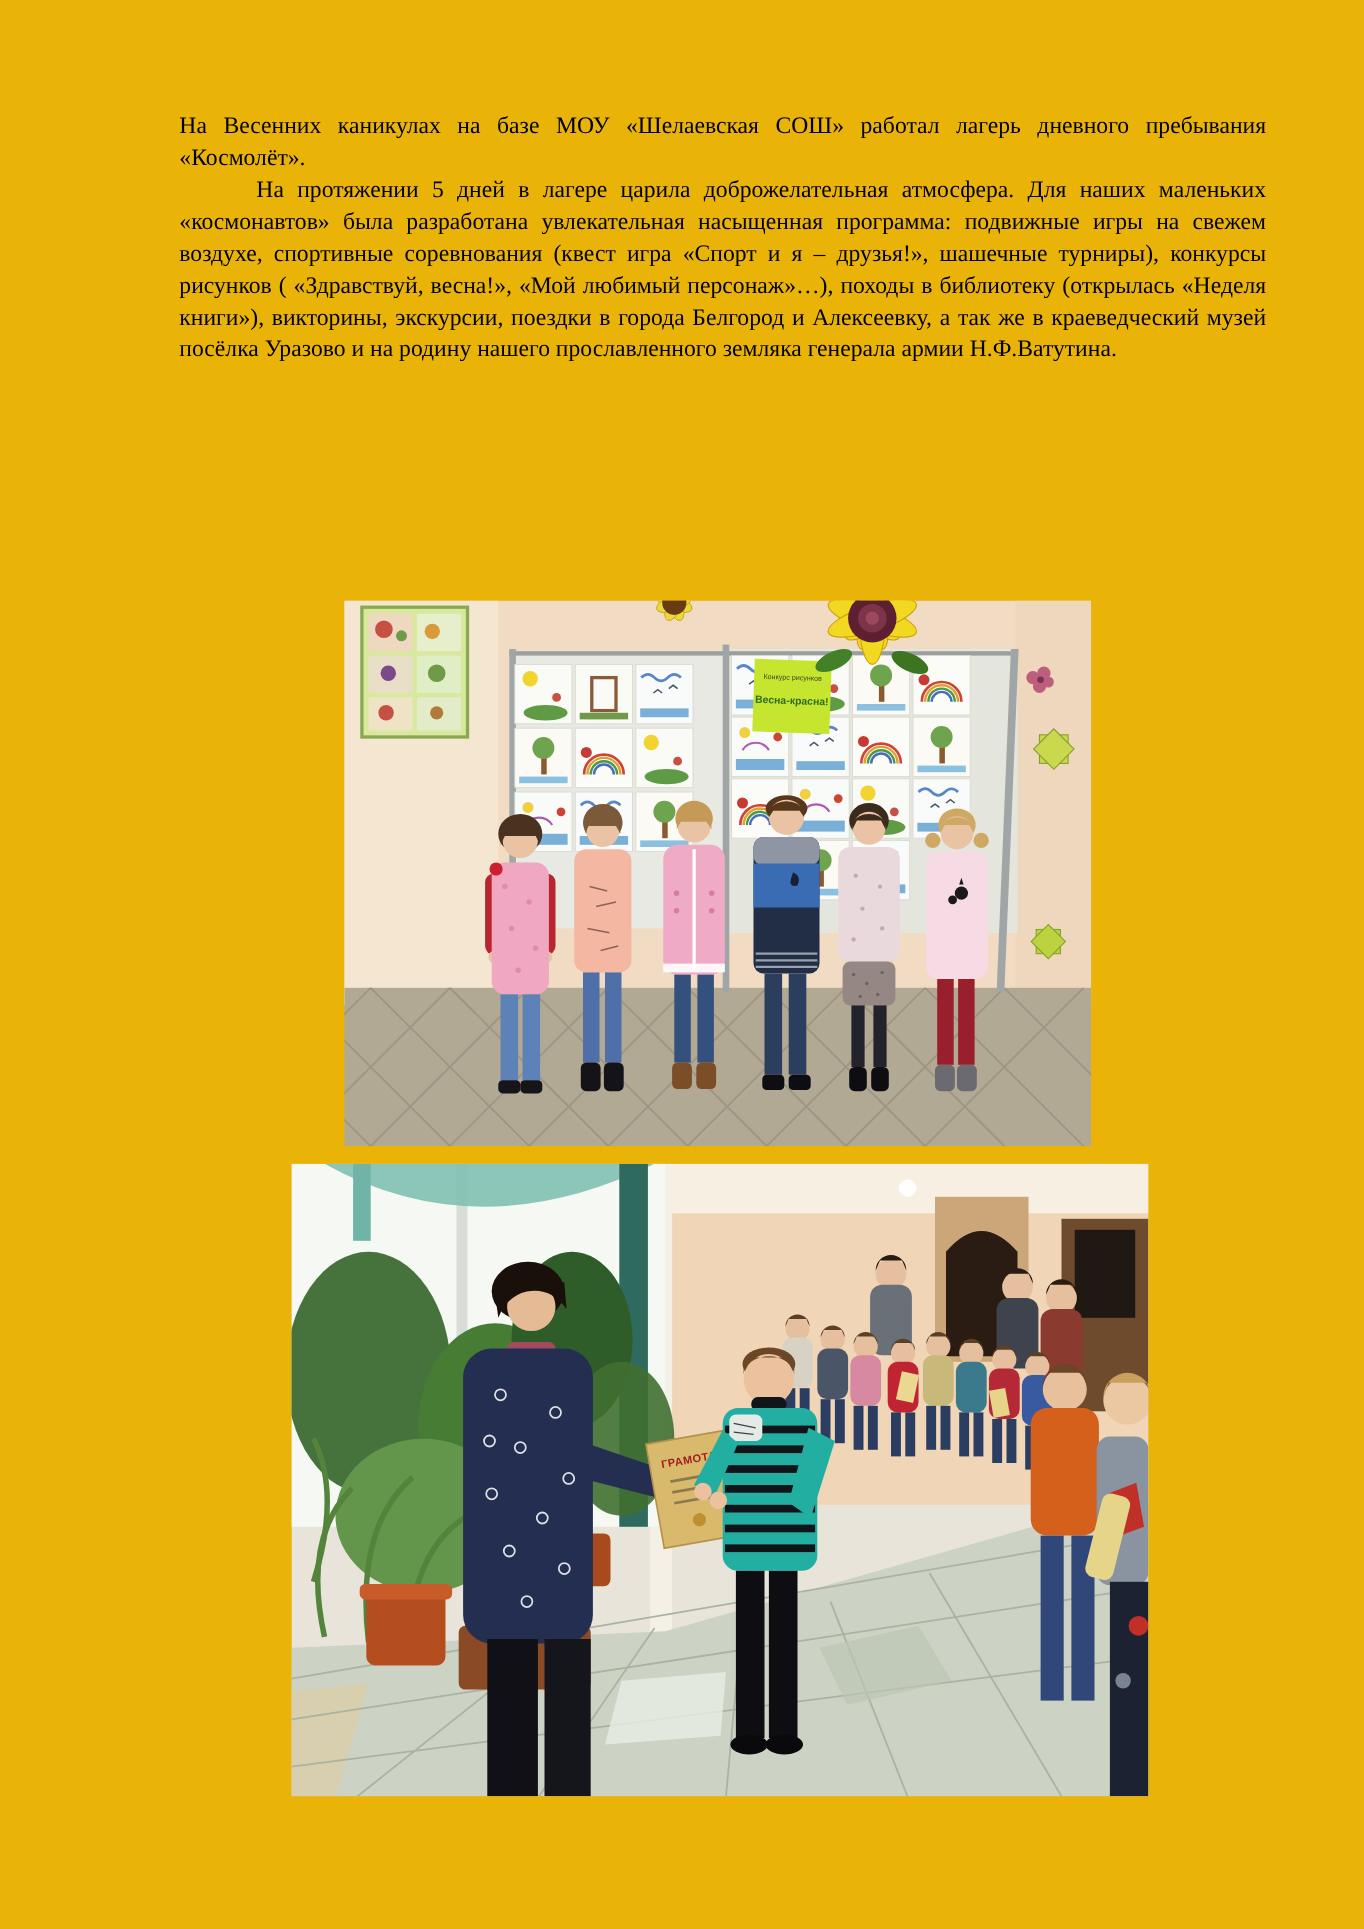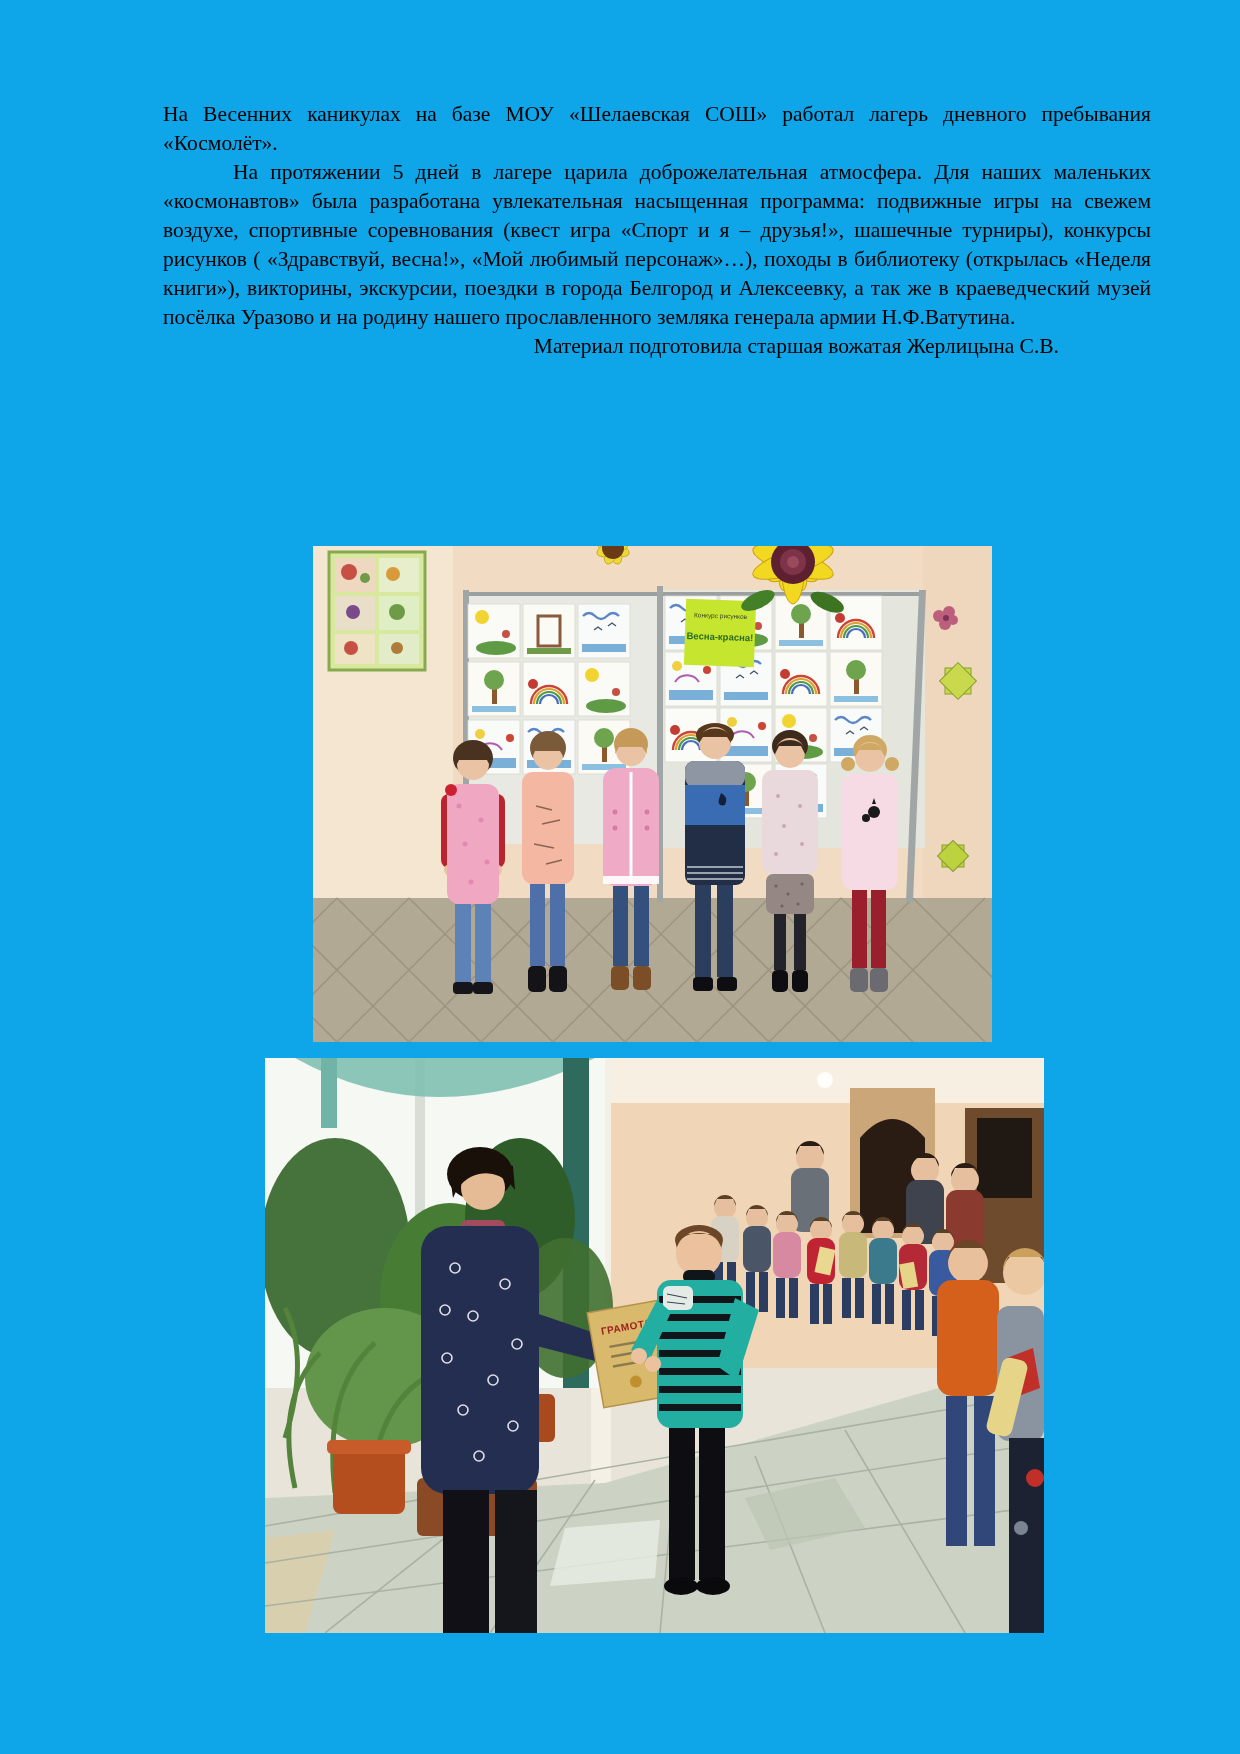--- a/index.html
+++ b/index.html
@@ -1,17 +1,17 @@
 <!DOCTYPE html>
 <html><head>
 <meta charset="utf-8">
 <style>
   html,body{margin:0;padding:0;background:#ffffff;}
   .page{
-    position:relative;width:1240px;height:1754px;background:#0ea5e9;
+    position:relative;width:1240px;height:1754px;background:#eab308;
     font-family:"Liberation Serif","DejaVu Serif",serif;color:#000;overflow:hidden;
   }
   .textblock{
     position:absolute;left:163px;top:100px;width:988px;
     font-size:21.5px;line-height:29px;text-align:justify;
   }
   .textblock p{margin:0;}
   .para-indent{text-indent:70px;}
   .author-line{text-align:right;padding-right:92px;}
   .photo{position:absolute;display:block;margin:0;padding:0;}
@@ -20,21 +20,20 @@
   #photo-2{left:265px;top:1058px;width:779px;height:575px;}
 </style>
 </head>
 <body>
 
 <div class="page">
 
   <div class="textblock">
     <p>На Весенних каникулах на базе МОУ «Шелаевская СОШ» работал лагерь дневного пребывания «Космолёт».</p>
     <p class="para-indent">На протяжении 5 дней в лагере царила доброжелательная атмосфера. Для наших маленьких «космонавтов» была разработана увлекательная насыщенная программа: подвижные игры на свежем воздухе, спортивные соревнования (квест игра «Спорт и я – друзья!», шашечные турниры), конкурсы рисунков ( «Здравствуй, весна!», «Мой любимый персонаж»…), походы в библиотеку (открылась «Неделя книги»),  викторины, экскурсии, поездки в города Белгород и Алексеевку, а так же в краеведческий музей посёлка Уразово и на родину нашего прославленного земляка генерала армии Н.Ф.Ватутина.</p>
-    <p class="author-line">Материал подготовила старшая вожатая Жерлицына С.В.</p>
   </div>
 
   <figure class="photo" id="photo-1">
     <svg viewBox="0 0 679 496" width="679" height="496" preserveAspectRatio="none">
       <defs>
         <g id="paperA">
             <rect width="52" height="54" fill="#fafaf6" stroke="#d9d9d0" stroke-width="0.8"></rect>
             <circle cx="14" cy="13" r="7" fill="#f2d431"></circle>
             <ellipse cx="28" cy="44" rx="20" ry="7" fill="#5f9a44"></ellipse>
             <circle cx="38" cy="30" r="4" fill="#c65043"></circle>

